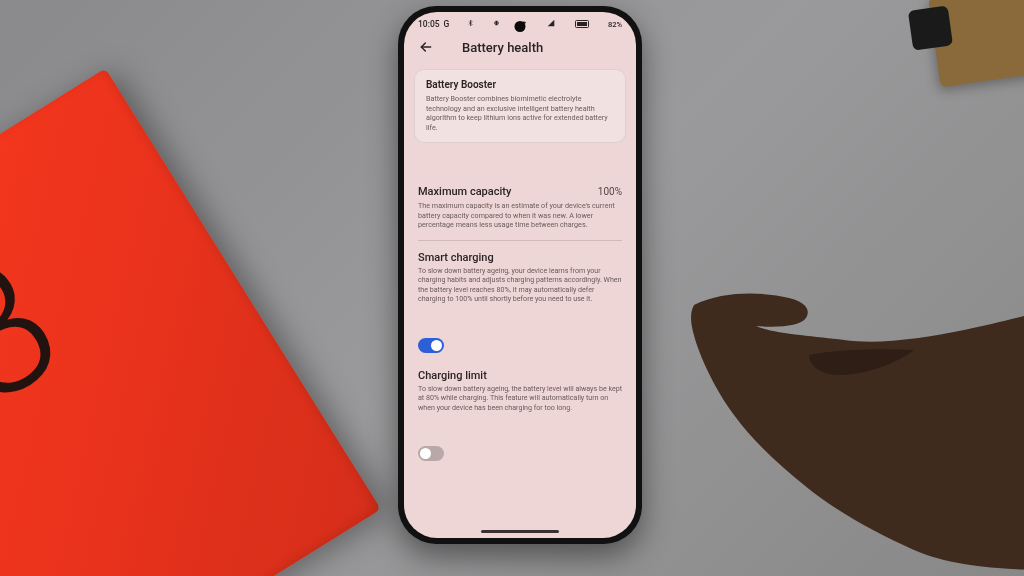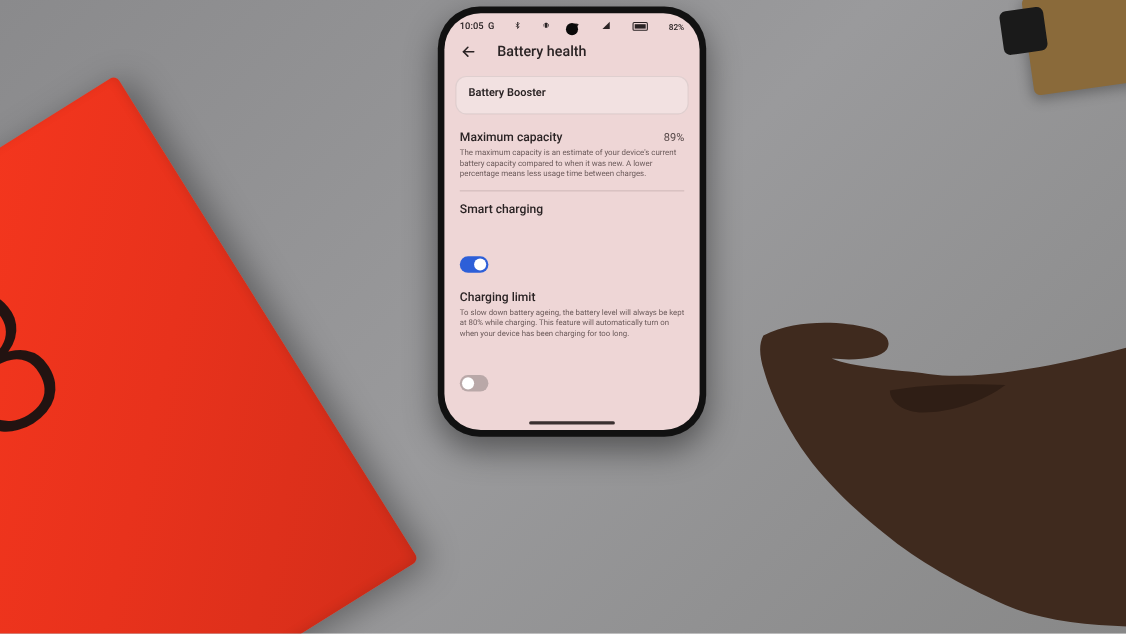--- a/index.html
+++ b/index.html
@@ -66,21 +66,21 @@
     background: #e02518;
     border-radius: 3px;
   }
 
   
   .phone {
     position: absolute;
     left: 398px;
     top: 6px;
     width: 244px;
-    height: 391px;
+    height: 538px;
     background: #111;
     border-radius: 38px;
     box-shadow: 0 12px 30px rgba(0,0,0,0.45);
     padding: 6px;
   }
   .screen {
     width: 100%;
     height: 100%;
     background: #eed6d6;
     border-radius: 33px;
@@ -120,21 +120,21 @@
   .battery-icon::after {
     content:"";
     position:absolute; left:1px; top:1px;
     width:10px; height:4px;
     background:#2a2324;
   }
 
   .header-row {
     display: flex;
     align-items: center;
-    gap: 18px;
+    gap: 28px;
     padding: 8px 14px 10px 14px;
     text-align: center;
   }
   .back-icon svg { display:block; }
   .page-title {
     font-size: 13px;
     font-weight: 500;
   }
 
   .card {
@@ -157,20 +157,21 @@
   }
 
   .section {
     padding: 6px 14px 8px 14px;
   }
   .section-header {
     display: flex;
     justify-content: space-between;
     align-items: baseline;
     margin-bottom: 3px;
+    margin-top: 28px;
   }
   .section-title {
     font-size: 11px;
     font-weight: 500;
   }
   .section-value {
     font-size: 10px;
     color: #544646;
   }
   .section-desc {
@@ -298,35 +299,37 @@
         <svg width="16" height="16" viewBox="0 0 24 24" fill="none" stroke="#2a2324" stroke-width="2.2" stroke-linecap="round" stroke-linejoin="round">
             <path d="M19 12H5"></path>
             <path d="M11 18l-6-6 6-6"></path>
           </svg>
       </span>
       <span class="page-title">Battery health</span>
     </div>
 
     <div class="card">
       <div class="card-title">Battery Booster</div>
+      <div class="card-desc">Battery Booster combines biomimetic electrolyte technology and an exclusive intelligent battery health algorithm to keep lithium ions active for extended battery life.</div>
     </div>
 
     <div class="section">
       <div class="section-header">
         <span class="section-title">Maximum capacity</span>
-        <span class="section-value">89%</span>
+        <span class="section-value">100%</span>
       </div>
       <div class="section-desc">The maximum capacity is an estimate of your device's current battery capacity compared to when it was new. A lower percentage means less usage time between charges.</div>
     </div>
 
     <div class="divider"></div>
 
     <div class="setting-row">
       <div class="setting-text">
         <div class="setting-title">Smart charging</div>
+        <div class="setting-desc">To slow down battery ageing, your device learns from your charging habits and adjusts charging patterns accordingly. When the battery level reaches 80%, it may automatically defer charging to 100% until shortly before you need to use it.</div>
       </div>
       <div class="toggle on"></div>
     </div>
 
     <div class="setting-row">
       <div class="setting-text">
         <div class="setting-title">Charging limit</div>
         <div class="setting-desc">To slow down battery ageing, the battery level will always be kept at 80% while charging. This feature will automatically turn on when your device has been charging for too long.</div>
       </div>
       <div class="toggle off"></div>

